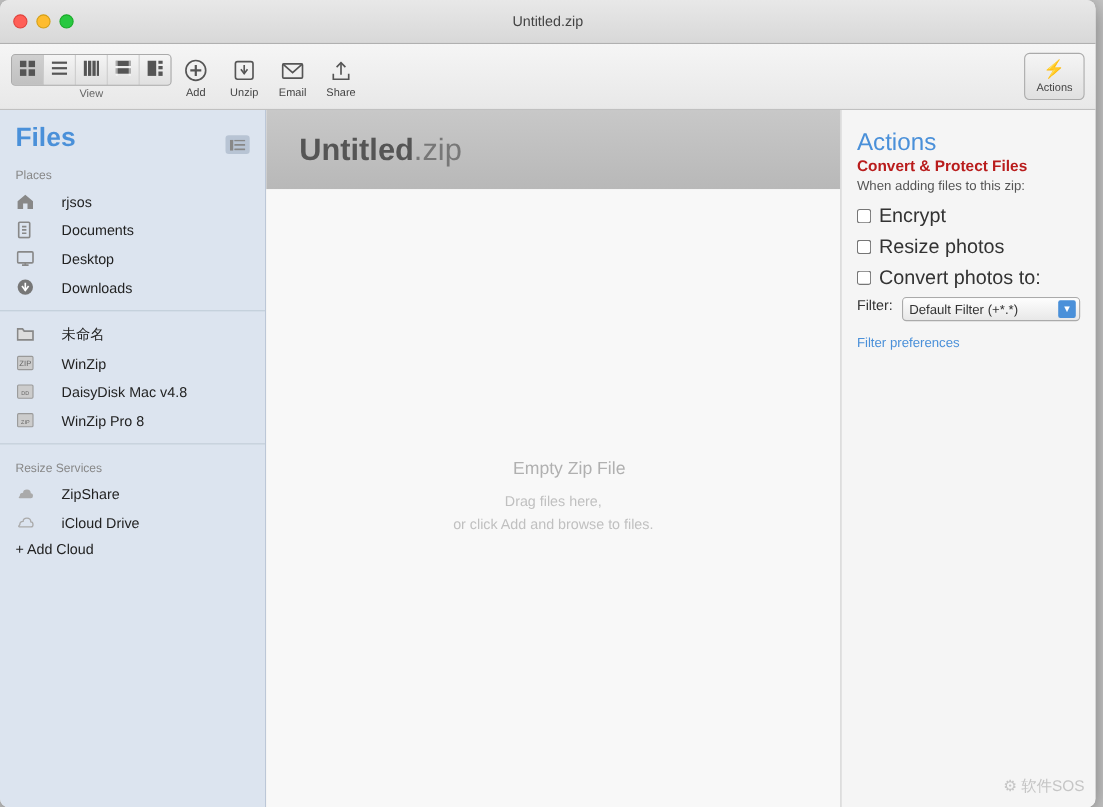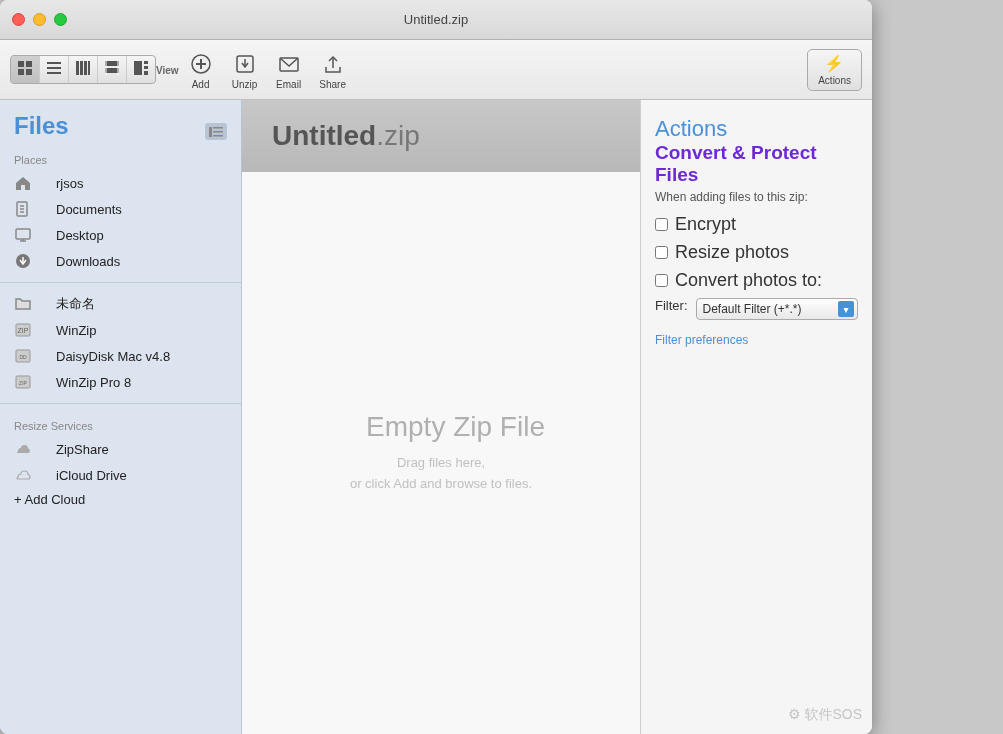--- a/index.html
+++ b/index.html
@@ -4,21 +4,21 @@
   <style>
     * { box-sizing: border-box; margin: 0; padding: 0; }
     body {
       font-family: -apple-system, BlinkMacSystemFont, "Helvetica Neue", Helvetica, Arial, sans-serif;
       background: #c8c8c8;
       width: 1003px;
       height: 734px;
       overflow: hidden;
     }
     .window {
-      width: 872px;
+      width: 996px;
       height: 734px;
       background: #ececec;
       border-radius: 8px;
       overflow: hidden;
       display: flex;
       flex-direction: column;
       box-shadow: 0 4px 20px rgba(0,0,0,0.4);
     }
     
     .titlebar {
@@ -64,22 +64,22 @@
     }
     .toolbar-group-label {
       font-size: 10px;
       color: #666;
       text-align: center;
       display: block;
       margin-top: 2px;
     }
     .toolbar-view-group {
       display: flex;
-      align-items: center;
-      font-weight: bold;
+      flex-direction: column;
+      align-items: center;
     }
     .view-buttons {
       display: flex;
       gap: 1px;
       border: 1px solid #aaa;
       border-radius: 4px;
       overflow: hidden;
       background: #ccc;
     }
     .view-btn {
@@ -228,21 +228,21 @@
     .content-body {
       flex: 1;
       display: flex;
       align-items: center;
       justify-content: center;
       flex-direction: column;
       background: #f8f8f8;
       gap: 10px;
     }
     .empty-title {
-      font-size: 28px;
+      font-size: 16px;
       color: #b0b0b0;
       font-weight: 400;
       margin-left: 29px;
     }
     .empty-subtitle {
       font-size: 13px;
       color: #c0c0c0;
       text-align: center;
       line-height: 1.6;
     }
@@ -255,23 +255,23 @@
       flex-shrink: 0;
       overflow-y: auto;
     }
     .actions-title {
       font-size: 22px;
       font-weight: 500;
       color: #4a90d9;
       margin-bottom: 16px;
     }
     .actions-section-title {
-      font-size: 19px;
+      font-size: 14px;
       font-weight: 700;
-      color: #6d28d9;
+      color: #b91c1c;
       margin-bottom: 4px;
     }
     .actions-desc {
       font-size: 12px;
       color: #555;
       margin-bottom: 10px;
     }
     .actions-checkbox-row {
       display: flex;
       align-items: center;

